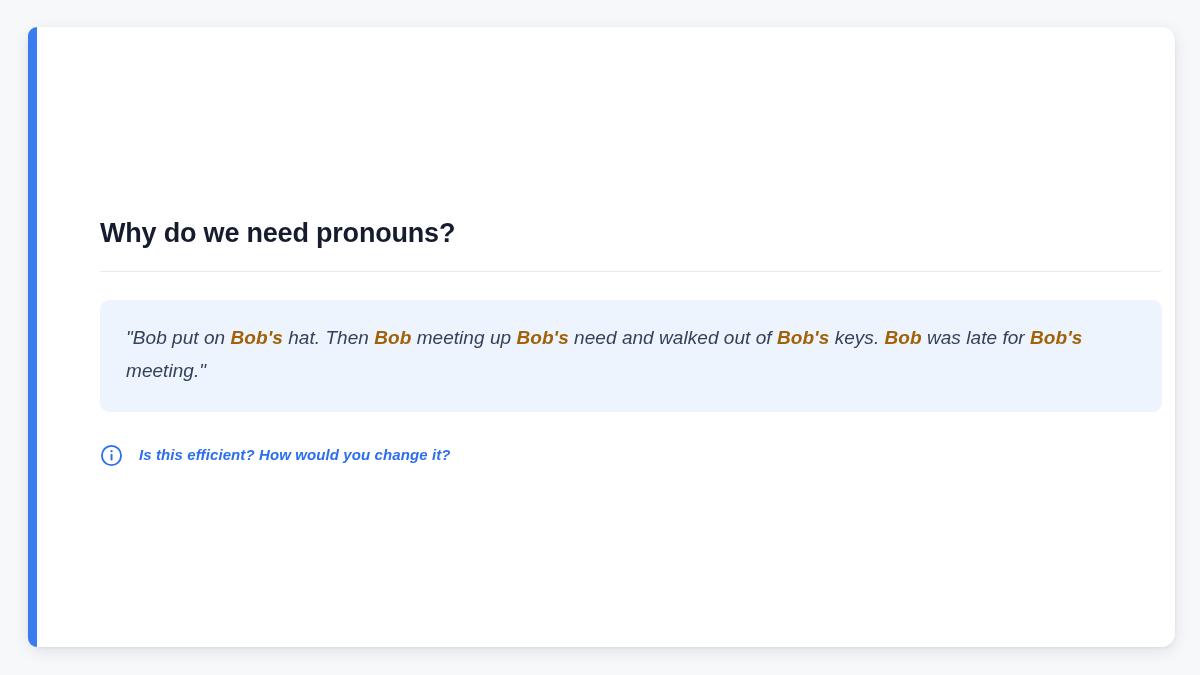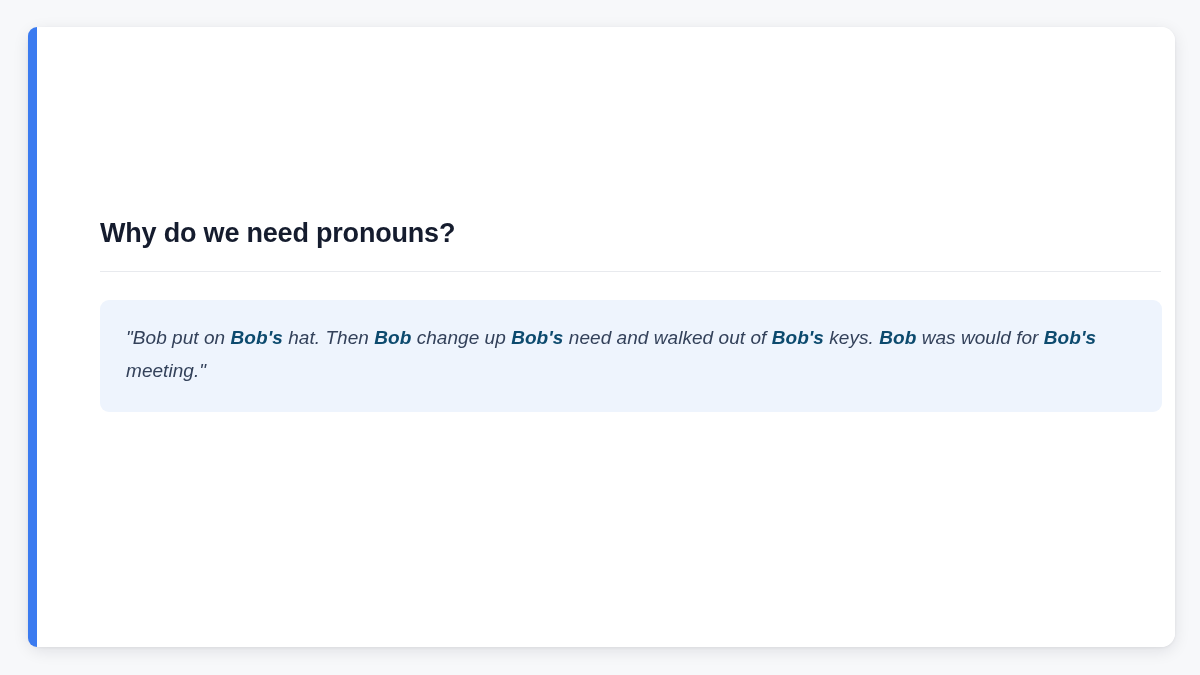--- a/index.html
+++ b/index.html
@@ -92,21 +92,21 @@
   .quote-text {
     margin: 0;
     font-size: 19px;
     line-height: 1.72;
     color: #33415a;
     font-style: italic;
     letter-spacing: 0.05px;
   }
   .quote-text b {
     font-weight: bold;
-    color: #0c4a6e;
+    color: #a16207;
   }
 
   .hint-row {
     display: flex;
     align-items: center;
     margin-top: 32px;
   }
 
   .info-icon {
     width: 23px;
@@ -136,20 +136,28 @@
 
     <div class="card-inner">
 
       <div class="content">
 
         <h1 class="page-title">Why do we need pronouns?</h1>
 
         <div class="divider"></div>
 
         <div class="quote-box">
-          <p class="quote-text"><span>"Bob put on </span><b>Bob's</b><span> hat. Then </span><b>Bob</b><span> change up </span><b>Bob's</b><span> need and walked out of </span><b>Bob's</b><span> keys. </span><b>Bob</b><span> was would for </span><b>Bob's</b><span> meeting."</span></p>
+          <p class="quote-text"><span>"Bob put on </span><b>Bob's</b><span> hat. Then </span><b>Bob</b><span> meeting up </span><b>Bob's</b><span> need and walked out of </span><b>Bob's</b><span> keys. </span><b>Bob</b><span> was late for </span><b>Bob's</b><span> meeting."</span></p>
         </div>
 
+        <div class="hint-row">
+          <svg class="info-icon" viewBox="0 0 24 24">
+            <circle cx="12" cy="12" r="10" fill="none" stroke="#2b6ef0" stroke-width="1.9"></circle>
+            <circle cx="12" cy="7.4" r="1.25" fill="#2b6ef0"></circle>
+            <rect x="11" y="10.3" width="2.1" height="7" rx="1.05" fill="#2b6ef0"></rect>
+          </svg>
+          <span class="hint-text">Is this efficient? How would you change it?</span>
+        </div>
 
       </div>
     </div>
   </div>
 </div>
 
 </body></html>

